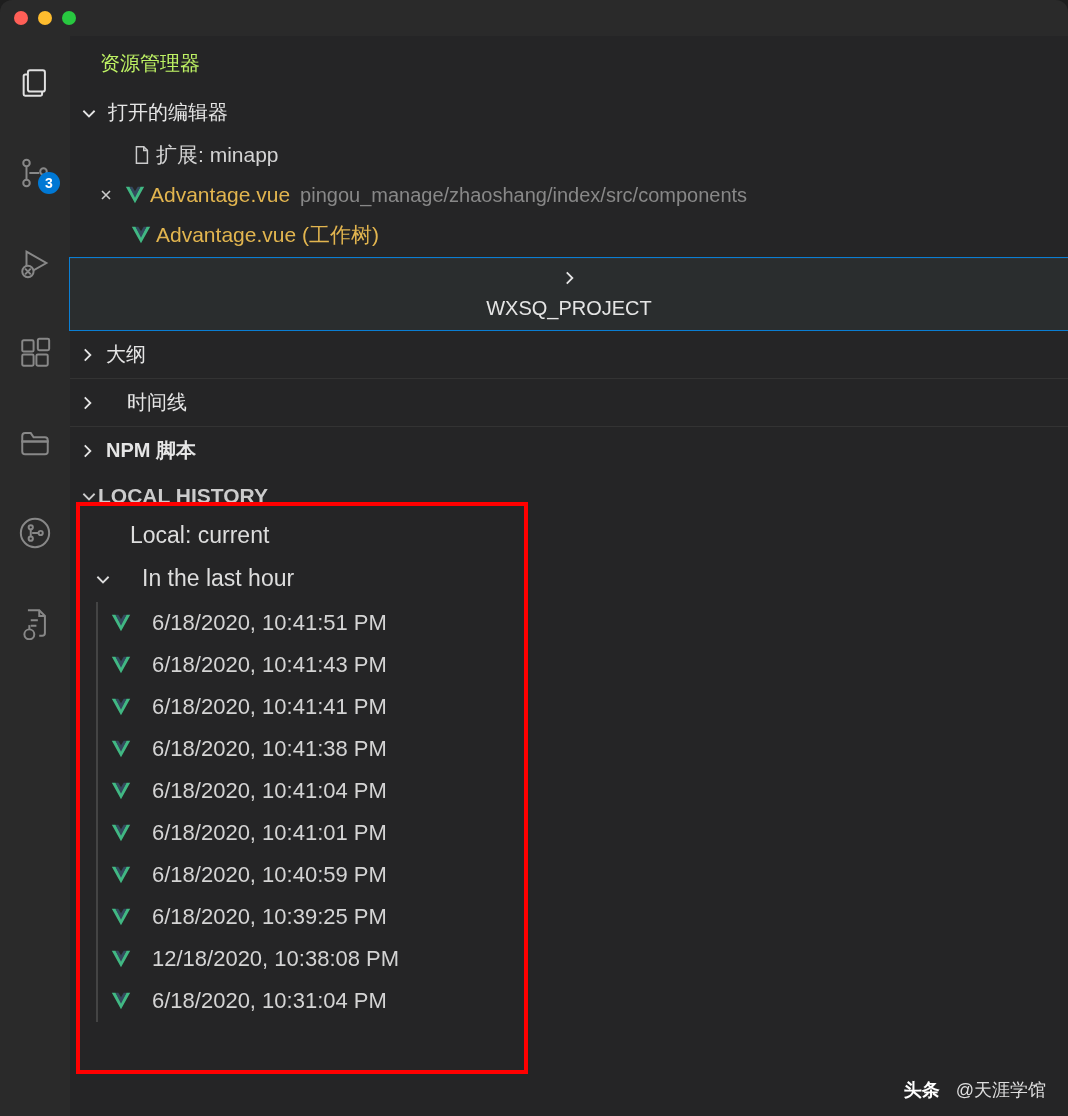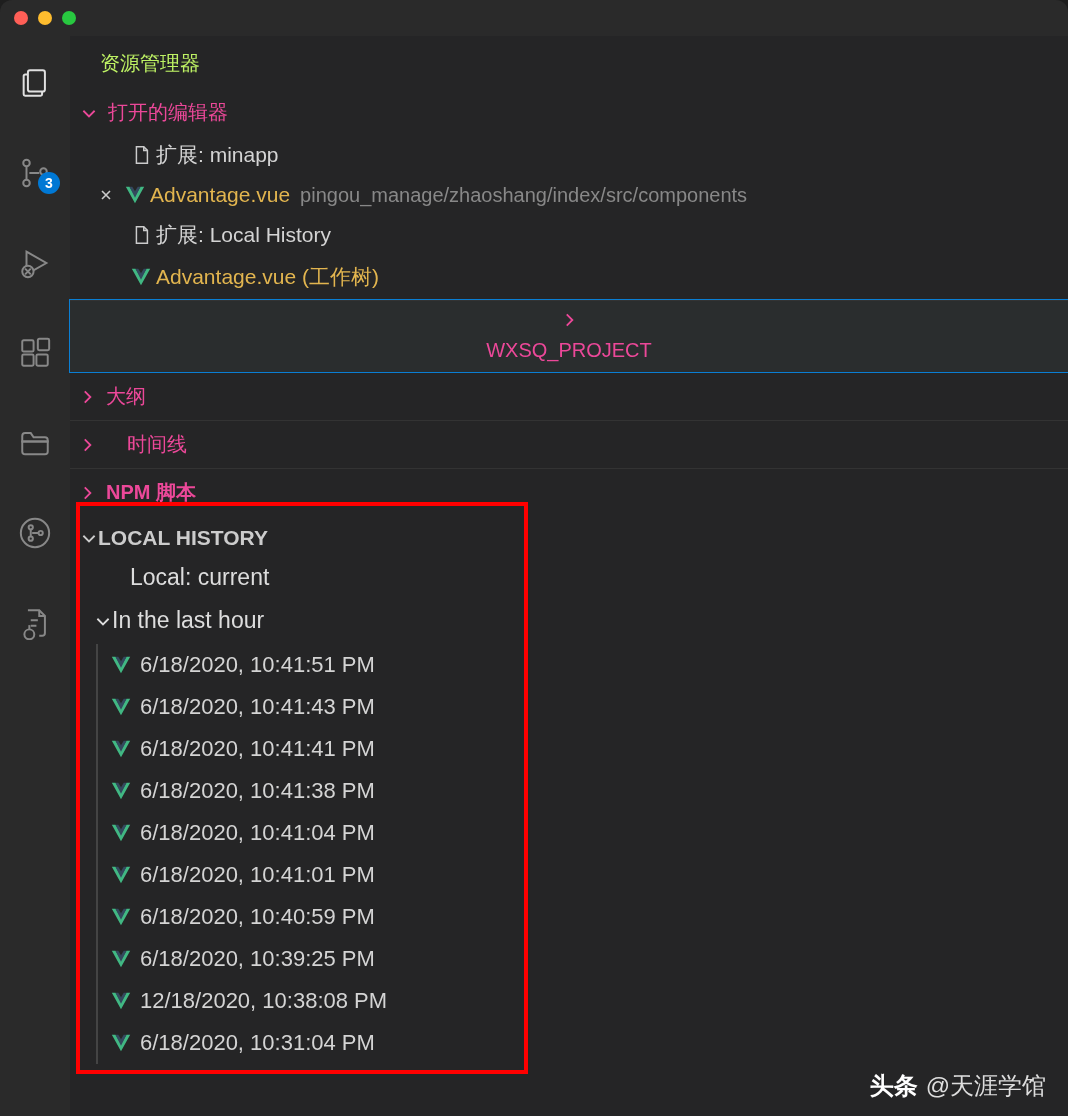--- a/index.html
+++ b/index.html
@@ -51,54 +51,54 @@
     }
     .sidebar {
       flex: 1; background: #252526; display: flex; flex-direction: column;
       position: relative;
     }
     .sidebar-title {
       padding: 14px 30px; font-size: 20px; color: #bef264; font-weight: 400;
     }
     .section-header {
       display: flex; align-items: center; gap: 10px;
-      padding: 8px 10px; font-size: 20px; color: #ec4899;
+      padding: 8px 10px; font-size: 20px; color: #e5e5e5;
       font-weight: 700; cursor: pointer;
     }
     .section-header.normal { font-weight: 400; font-size: 20px; }
     .chev { width: 18px; height: 18px; display: inline-flex; align-items: center; justify-content: center; }
     .chev svg { width: 18px; height: 18px; }
     .open-editors { padding-bottom: 2px; }
     .editor-item {
       display: flex; align-items: center; gap: 4px;
       padding: 7px 0 7px 60px; font-size: 21px; color: #d4d4d4; cursor: pointer;
     }
     .editor-item .close { width: 18px; margin-left: -32px; margin-right: 4px; color: #ccc; }
     .editor-item.modified .name { color: #e2b54f; }
     .editor-item .path { color: #888; font-size: 20px; margin-left: 6px; }
     .file-icon { width: 22px; height: 22px; display: inline-flex; align-items: center; justify-content: center; }
     .collapsible-sections .section-header { border-top: 1px solid #333; padding: 10px 8px; }
     .selected-row { outline: 1px solid #0a7ed3; background: #2a2d2e; }
     .local-history-panel { padding-bottom: 10px; }
     .lh-header { display: flex; align-items: center; padding: 10px 10px 8px 10px; font-weight: 700; font-size: 21px; }
     .lh-search { padding: 6px 0 10px 60px; font-size: 23px; color: #ddd; }
-    .lh-group { display: flex; align-items: center; gap: 0; padding: 6px 0 10px 24px; font-size: 23px; color: #ddd; }
+    .lh-group { display: flex; align-items: center; gap: 30px; padding: 6px 0 10px 24px; font-size: 23px; color: #ddd; }
     .lh-items { padding-left: 26px; }
     .lh-item {
-      display: flex; align-items: center; gap: 8px;
+      display: flex; align-items: center; gap: 20px;
       padding: 8px 0 8px 12px; font-size: 22px; color: #d4d4d4;
       border-left: 2px solid #444; cursor: pointer;
     }
     .highlight-box {
       position: absolute; border: 4px solid #ff0000; pointer-events: none;
       left: 6px; top: 466px; width: 452px; height: 572px;
     }
     .watermark {
       position: absolute; bottom: 14px; right: 22px;
-      display: flex; align-items: center; gap: 8px; color: #ddd; font-size: 24px;
+      display: flex; align-items: center; gap: 16px; color: #ddd; font-size: 18px;
     }
     .watermark .logo { color: #fff; font-weight: 700; }
     svg { display: block; }
   </style>
 </head>
 <body>
 
 <div class="titlebar">
   <div class="traffic red"></div>
   <div class="traffic yellow"></div>
@@ -193,29 +193,20 @@
               </svg>
             </span>
             <span class="file-icon">
               <svg width="24" height="24" viewBox="0 0 24 24">
                 <path d="M2 3h4l6 10L18 3h4L12 21 2 3z" fill="#41b883"></path>
                 <path d="M6 3h3l3 5 3-5h3L12 15 6 3z" fill="#34495e"></path>
               </svg>
             </span>
             <span class="name">Advantage.vue</span>
             <span class="path">pingou_manage/zhaoshang/index/src/components</span>
-          </div>
-          <div class="editor-item">
-            <span class="file-icon">
-              <svg width="22" height="22" viewBox="0 0 24 24" fill="none" stroke="#ccc" stroke-width="1.6">
-                <path d="M7 3h8l4 4v14H7z"></path>
-                <path d="M15 3v4h4"></path>
-              </svg>
-            </span>
-            <span class="name">扩展: Local History</span>
           </div>
           <div class="editor-item modified">
             <span class="file-icon">
               <svg width="24" height="24" viewBox="0 0 24 24">
                 <path d="M2 3h4l6 10L18 3h4L12 21 2 3z" fill="#41b883"></path>
                 <path d="M6 3h3l3 5 3-5h3L12 15 6 3z" fill="#34495e"></path>
               </svg>
             </span>
             <span class="name">Advantage.vue (工作树)</span>
           </div>

